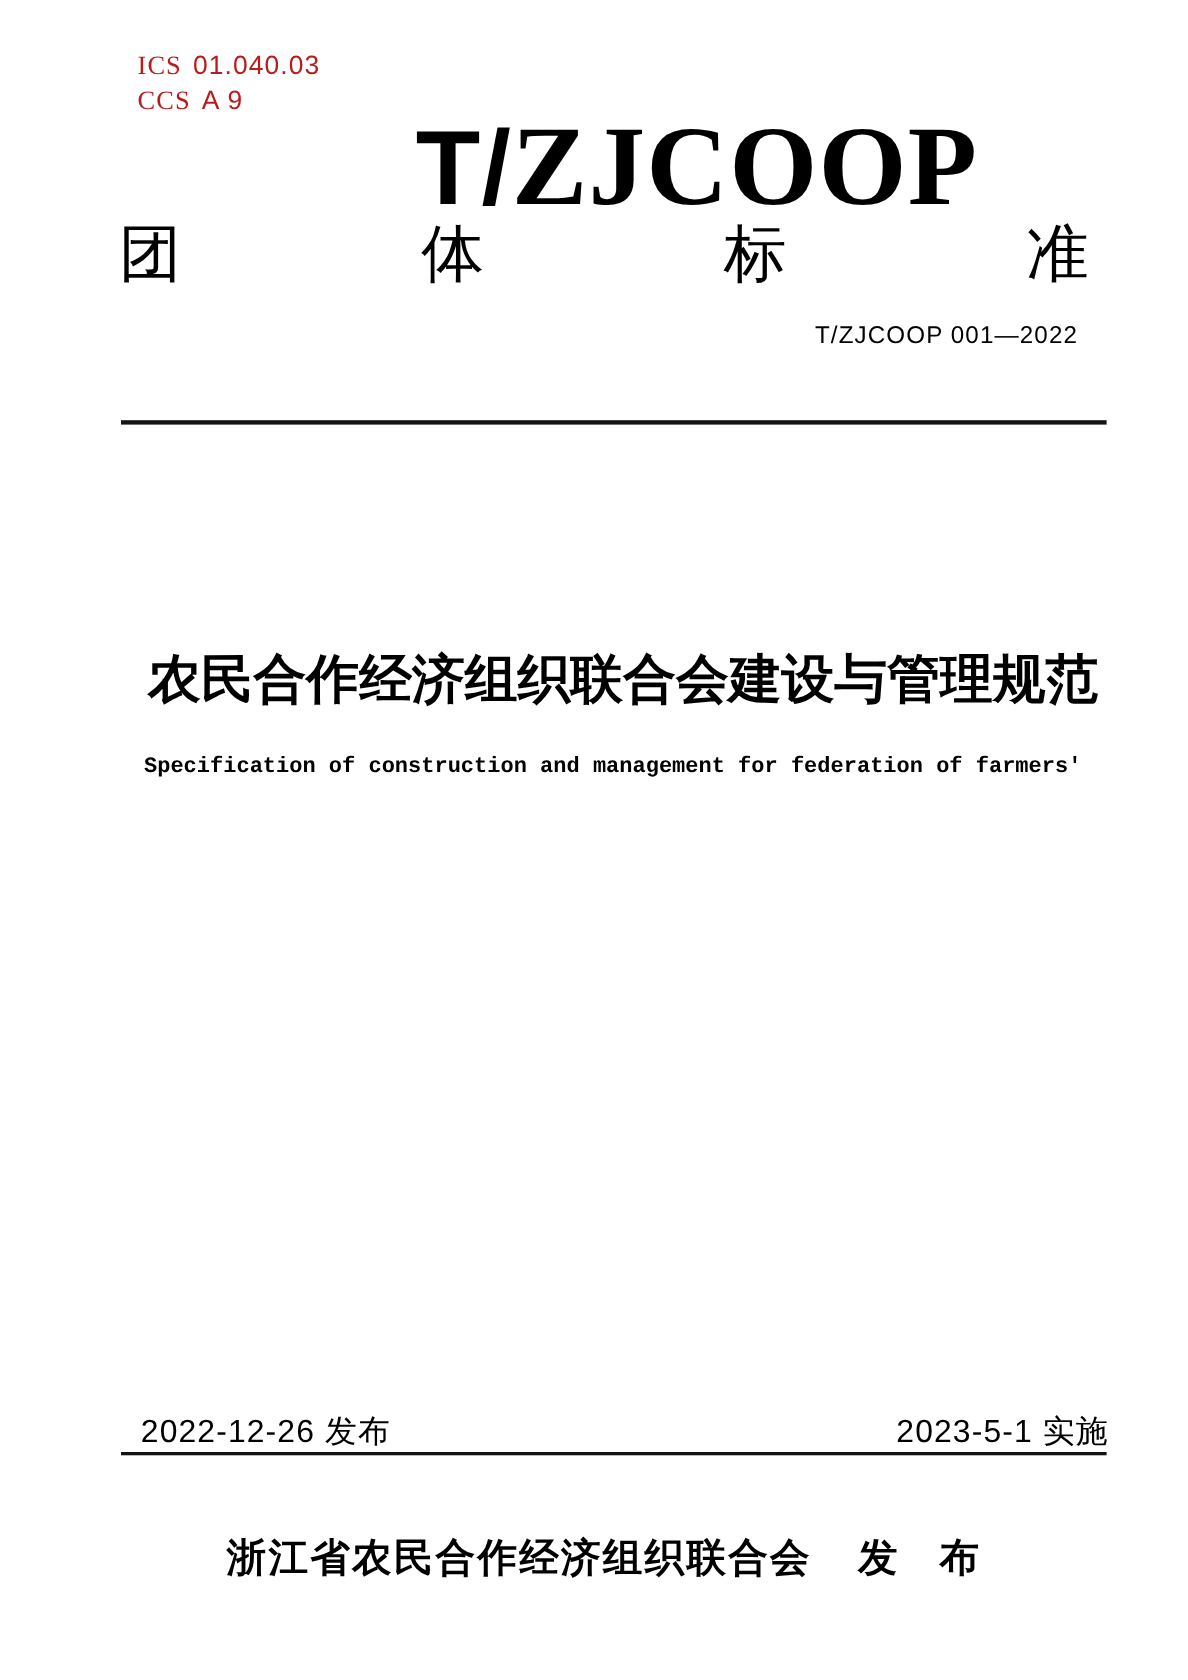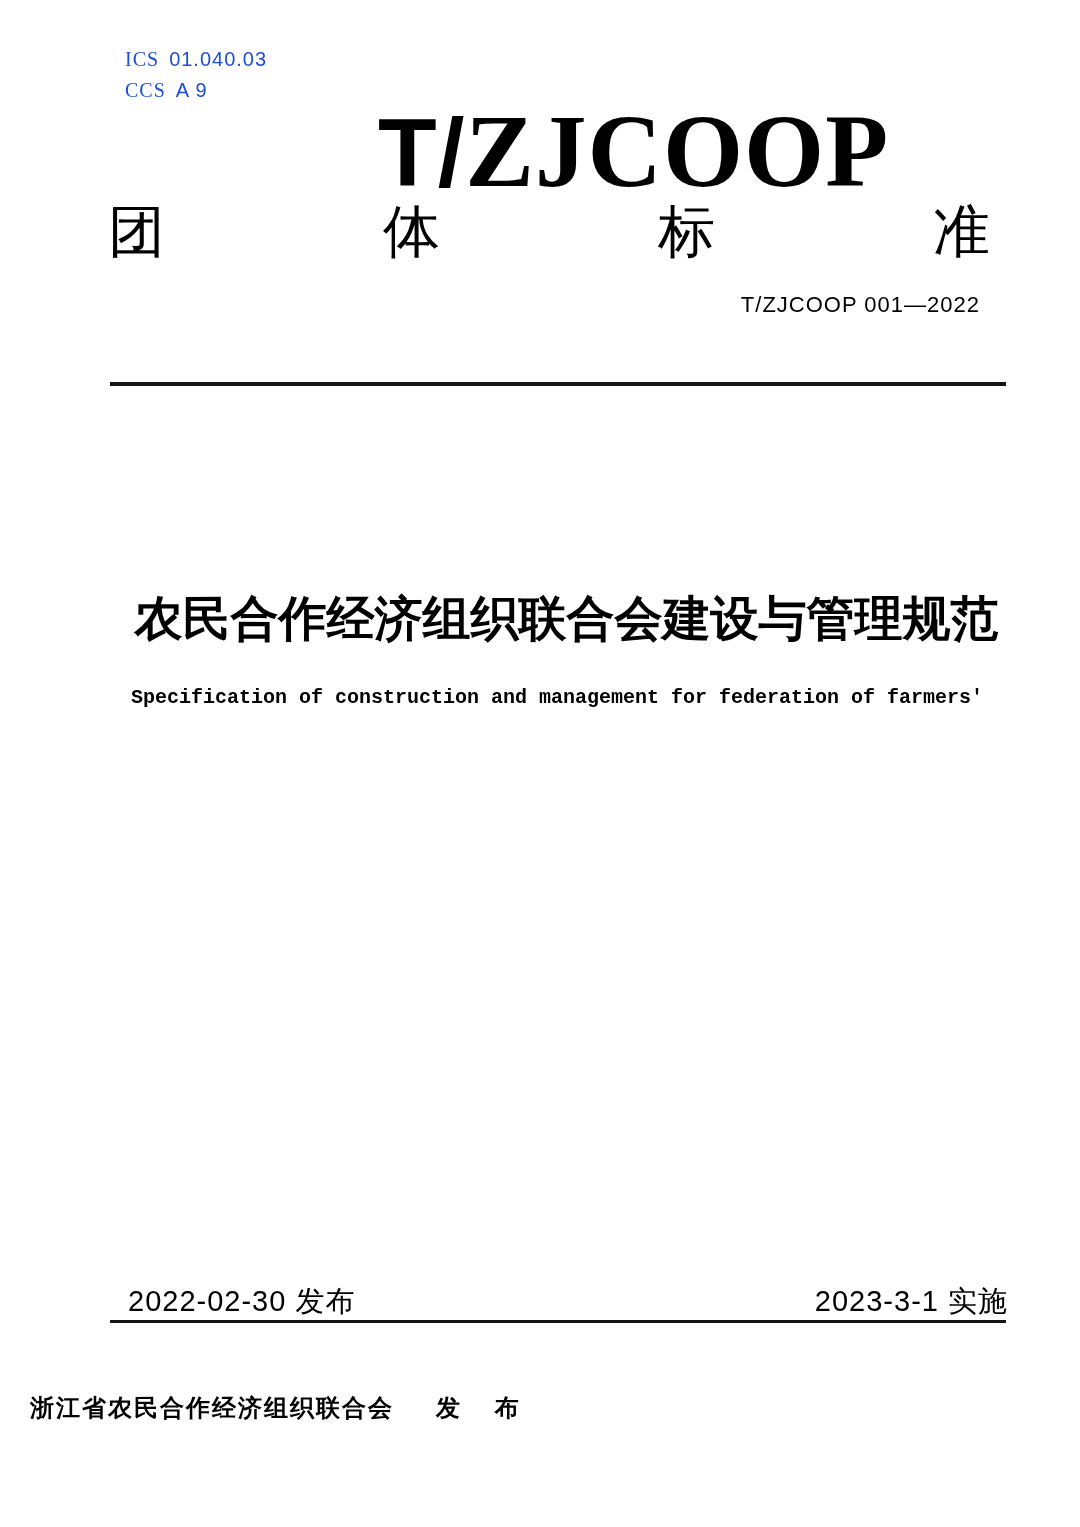--- a/index.html
+++ b/index.html
@@ -9,21 +9,21 @@
     background: #ffffff;
     color: #000000;
     font-family: "Liberation Sans", sans-serif;
     overflow: hidden;
   }
   .page { position: absolute; inset: 0; background: #ffffff; }
 
   
   .meta-codes {
     position: absolute; left: 125px; top: 44px;
-    font-size: 20px; line-height: 31px; color: #1d4ed8;
+    font-size: 24px; line-height: 31px; color: #b91c1c;
   }
   .meta-codes .lbl { font-family: "Liberation Serif", serif; letter-spacing: 1px; }
   .meta-codes .val { font-family: "Liberation Sans", sans-serif; margin-left: 10px; letter-spacing: 1px; }
 
   
   .logo {
     position: absolute; left: 378px; top: 100px;
     white-space: nowrap; line-height: 1;
   }
   .logo .logo-prefix {
@@ -70,21 +70,21 @@
   
   .dates-row {
     position: absolute; left: 128px; right: 72px; top: 1282px;
     display: flex; justify-content: space-between;
     font-size: 29px; font-weight: 500; letter-spacing: 1px;
   }
 
   
   .publisher-row {
     position: absolute; left: 30px; right: 0; top: 1392px;
-    text-align: left; font-size: 24px; font-weight: 600;
+    text-align: center; font-size: 36px; font-weight: 600;
     letter-spacing: 2px;
   }
   .publisher-row .gap { display: inline-block; width: 42px; }
   .publish-action { letter-spacing: 14px; }
 </style>
 </head>
 <body>
 
 <div class="page">
 
@@ -112,22 +112,22 @@
 
   <div class="rule rule-top"></div>
 
   <div class="doc-title">农民合作经济组织联合会建设与管理规范</div>
 
   <div class="doc-subtitle">
     <div>Specification of construction and management for federation of farmers'</div>
   </div>
 
   <div class="dates-row">
-    <span>2022-02-30 发布</span>
-    <span>2023-3-1 实施</span>
+    <span>2022-12-26 发布</span>
+    <span>2023-5-1 实施</span>
   </div>
 
   <div class="rule rule-bottom"></div>
 
   <div class="publisher-row">
     <span>浙江省农民合作经济组织联合会</span><span class="gap"></span><span class="publish-action">发 布</span>
   </div>
 
 </div>
 

